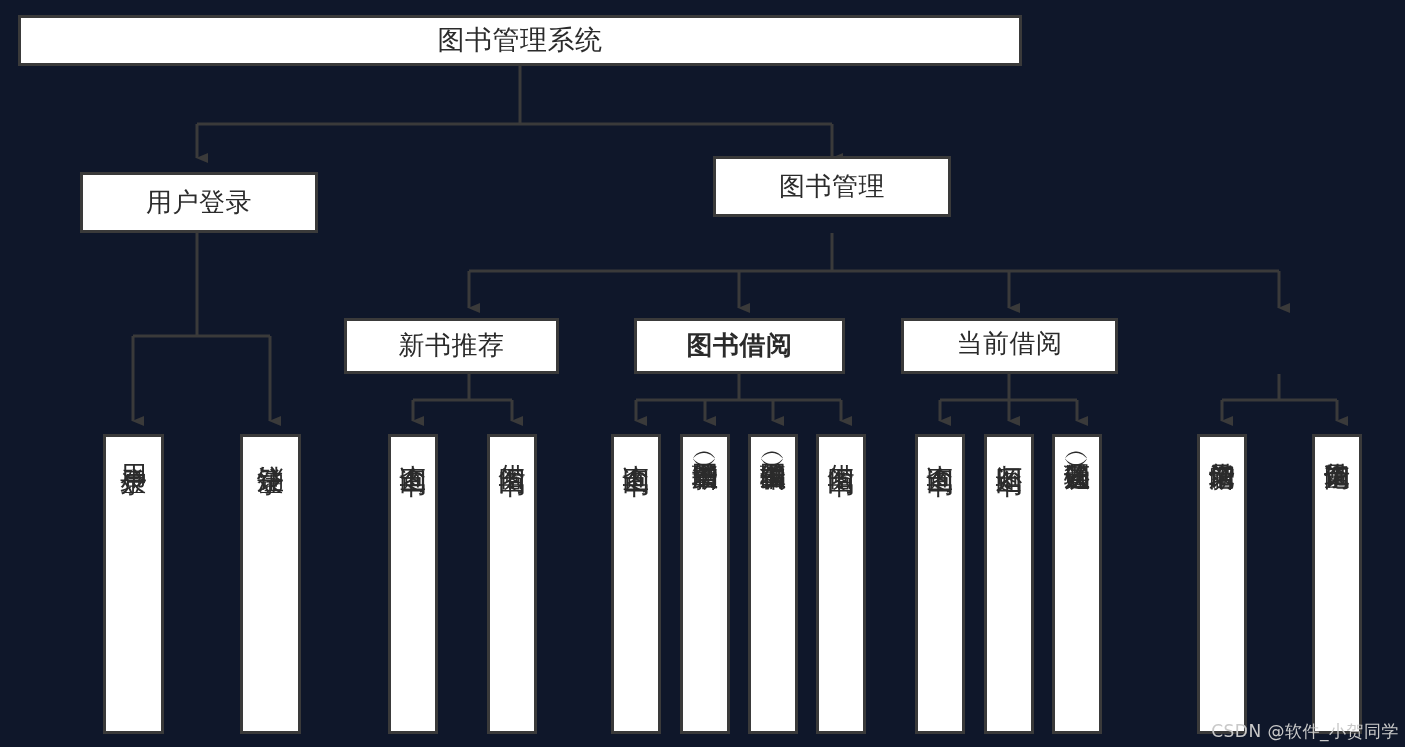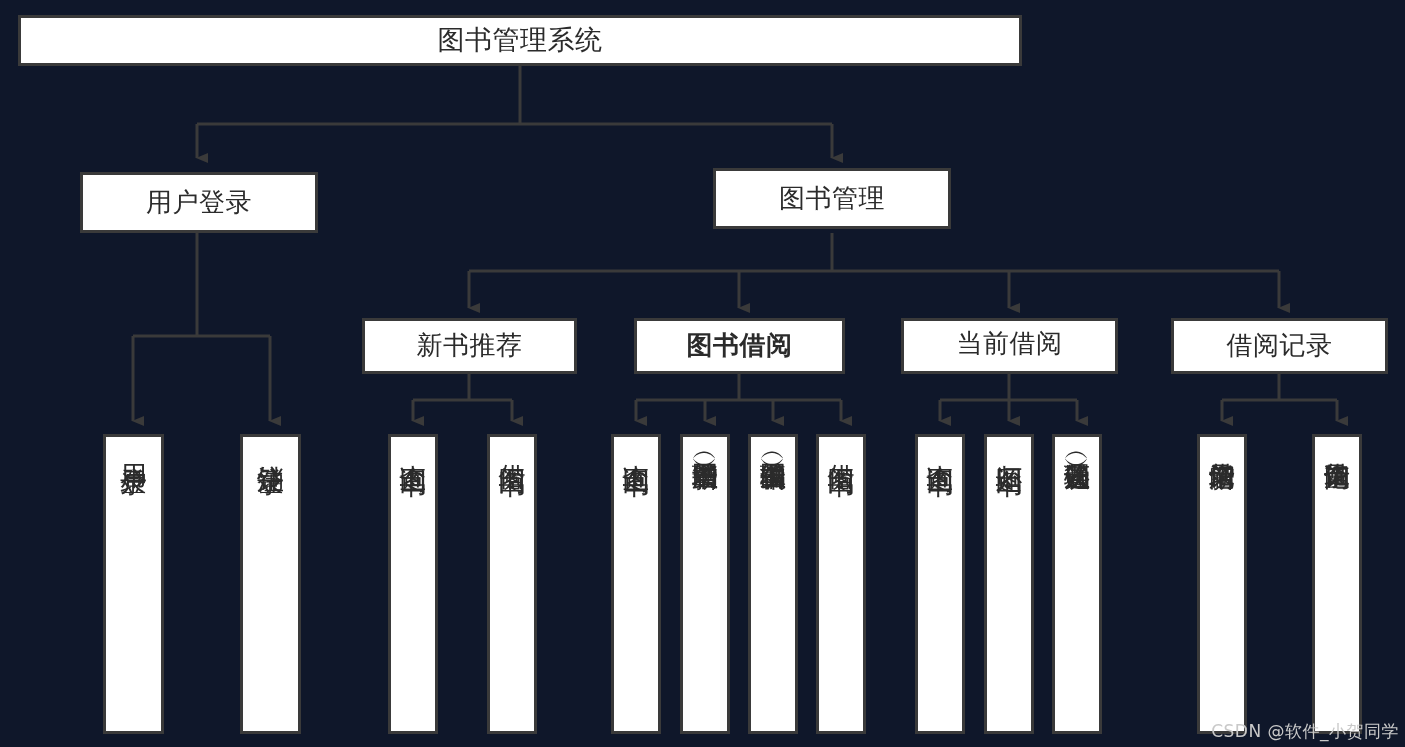--- a/index.html
+++ b/index.html
@@ -132,36 +132,33 @@
     </g>
   </svg>
 
   <div class="node h root" style="left:18px; top:15px; width:1004px; height:51px;">
     <span class="label">图书管理系统</span>
   </div>
 
   <div class="node h" style="left:80px; top:172px; width:238px; height:61px;">
     <span class="label">用户登录</span>
   </div>
-  <div class="node h" style="left:713px; top:168px; width:238px; height:61px;">
+  <div class="node h" style="left:713px; top:156px; width:238px; height:61px;">
     <span class="label">图书管理</span>
   </div>
 
-  <div class="node h" style="left:362px; top:318px; width:215px; height:56px;">
+  <div class="node h" style="left:344px; top:318px; width:215px; height:56px;">
     <span class="label">新书推荐</span>
   </div>
   <div class="node h" style="left:634px; top:318px; width:211px; height:56px;font-weight:bold;">
     <span class="label">图书借阅</span>
   </div>
   <div class="node h" style="left:901px; top:318px; width:217px; height:56px;font-family:Liberation Mono, monospace;">
     <span class="label">当前借阅</span>
   </div>
-  <div class="node h" style="left:1171px; top:318px; width:217px; height:56px;">
-    <span class="label">借阅记录</span>
-  </div>
 
   <div class="node v" style="left:103px; top:434px; width:61px; height:300px;">
     <span class="label">用户登录</span>
   </div>
   <div class="node v" style="left:240px; top:434px; width:61px; height:300px;">
     <span class="label">注销登录</span>
   </div>
 
   <div class="node v" style="left:388px; top:434px; width:50px; height:300px;">
     <span class="label">查询图书</span>

